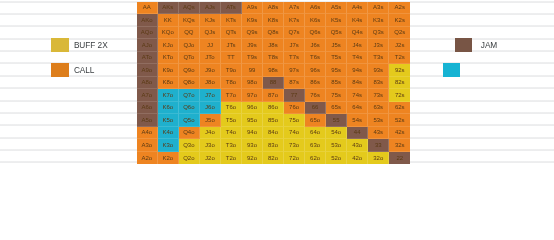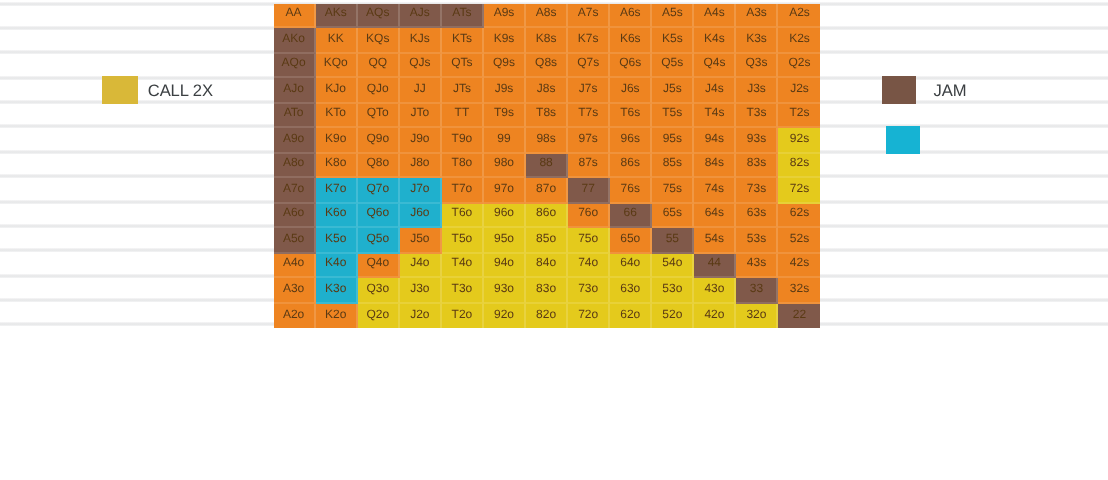--- a/index.html
+++ b/index.html
@@ -51,23 +51,27 @@
       <div class="rowline" style="top: 111.85px;"></div>
       <div class="rowline" style="top: 124.2px;"></div>
       <div class="rowline" style="top: 136.55px;"></div>
       <div class="rowline" style="top: 148.9px;"></div>
       <div class="rowline" style="top: 161.25px;"></div>
       <div class="rowline" style="top: 173.6px;"></div>
     </div>
 
   <div class="legend-item" id="lg0" style="left: 51.3px; top: 38.4px;">
     <span class="swatch" id="sw0" style="background: rgb(217, 184, 56);"></span>
-    <span class="legend-label">CALL 2X</span>
-  </div>
-  <div class="legend-item" id="lg2" style="left: 441px; top: 38.4px;">
+    <span class="legend-label">BUFF 2X</span>
+  </div>
+  <div class="legend-item" id="lg1" style="left: 51.3px; top: 63.1px;">
+    <span class="swatch" id="sw1" style="background: rgb(221, 126, 28);"></span>
+    <span class="legend-label">CALL</span>
+  </div>
+  <div class="legend-item" id="lg2" style="left: 455px; top: 38.4px;">
     <span class="swatch" id="sw2" style="background: rgb(120, 85, 69);"></span>
     <span class="legend-label">JAM</span>
   </div>
   <div class="legend-item" id="lg3" style="left: 442.5px; top: 63.1px;">
     <span class="swatch" id="sw3" style="background: rgb(22, 179, 211);"></span>
   </div>
 
   <div id="grid" style="left: 136.8px; top: 1.5px; width: 273.5px; height: 162.8px;">
       <div class="cell" style="background: rgb(238, 132, 33);">AA</div>
       <div class="cell" style="background: rgb(128, 89, 74);">AKs</div>

